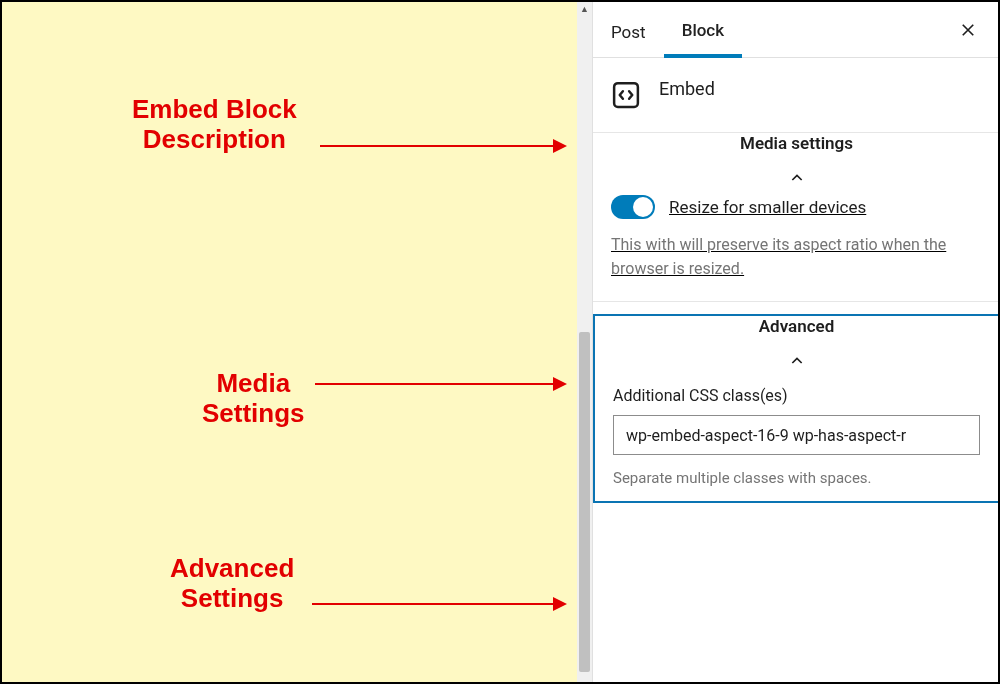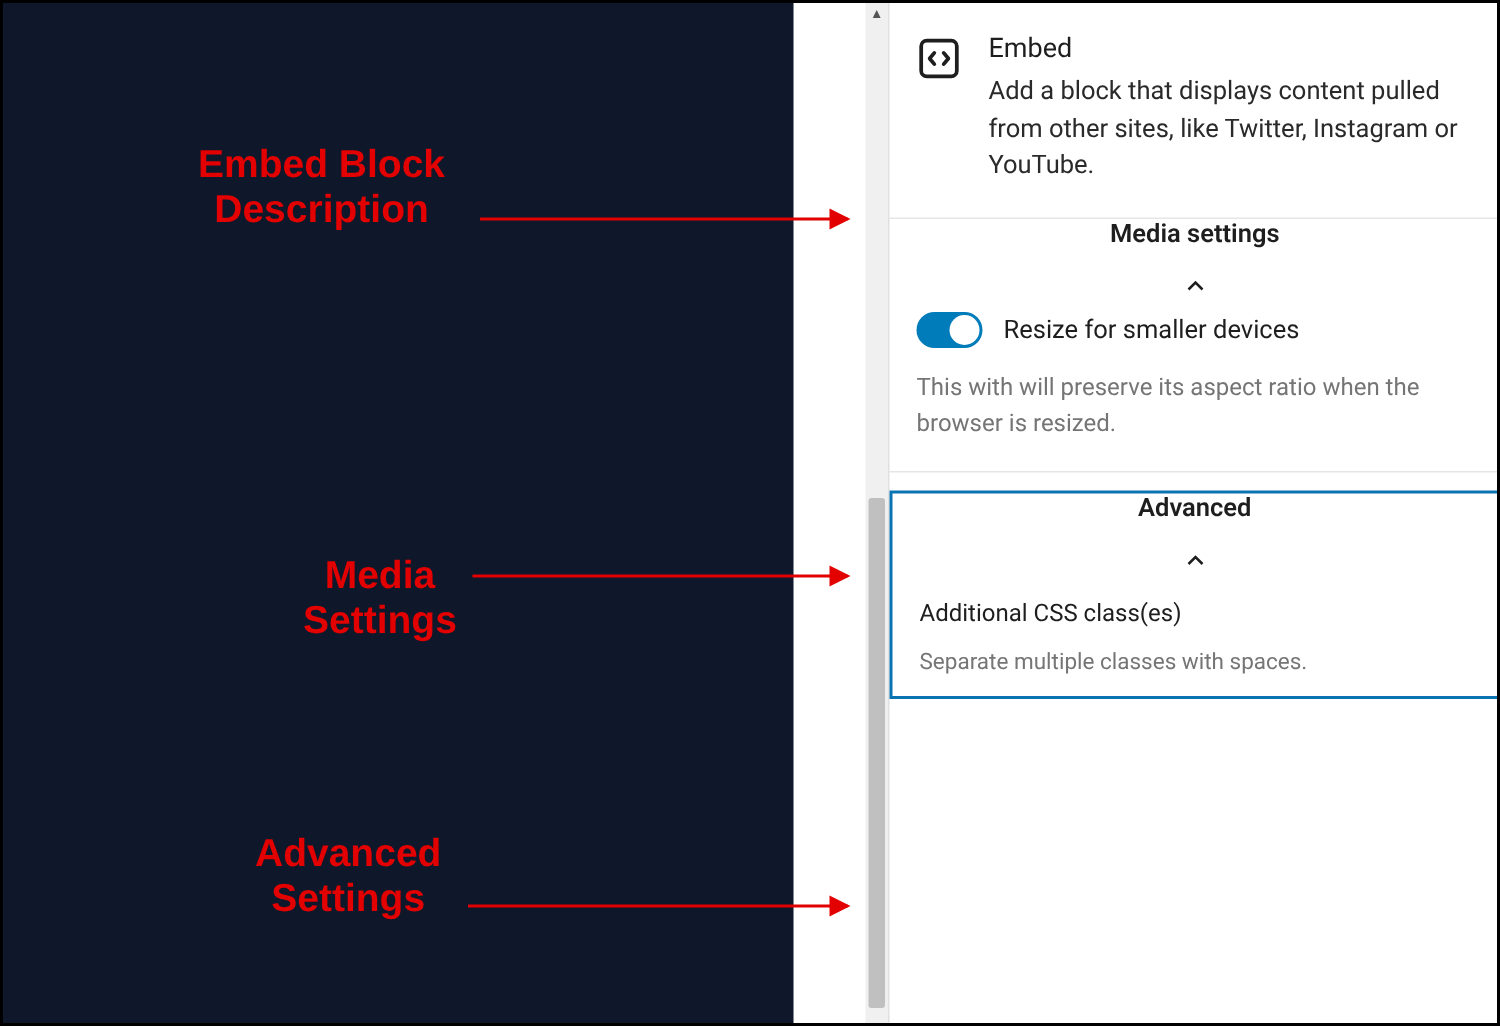--- a/index.html
+++ b/index.html
@@ -7,22 +7,22 @@
       font-family: -apple-system, BlinkMacSystemFont, "Segoe UI", Roboto, sans-serif;
       width: 1000px; height: 684px;
       border: 2px solid #000;
       position: relative;
       background: #fff;
       overflow: hidden;
     }
     .canvas-area {
       position: absolute;
       left: 0; top: 0;
-      width: 527px; height: 680px;
-      background: #0f172a;
+      width: 575px; height: 680px;
+      background: #fef9c3;
     }
     .scrollbar-track {
       position: absolute;
       left: 575px; top: 0;
       width: 15px; height: 680px;
       background: #f0f0f0;
     }
     .scrollbar-arrow-up {
       position: absolute;
       left: 0; top: 0;
@@ -101,21 +101,21 @@
       flex-direction: column;
     }
     .panel-header-title {
       font-size: 17px; font-weight: 600; color: #1e1e1e;
     }
     .chevron {
       width: 22px; height: 22px;
       display: flex; align-items: center; justify-content: center;
     }
     .chevron svg { width: 16px; height: 16px; }
-    .panel-body { padding-bottom: 20px; }
+    .panel-body { padding-bottom: 20px; text-decoration: underline; }
     .toggle-row {
       display: flex; align-items: center; gap: 14px;
       margin: 6px 0 14px 0;
     }
     .toggle {
       width: 44px; height: 24px;
       background: #007cba;
       border-radius: 12px;
       position: relative;
       cursor: pointer;
@@ -199,31 +199,39 @@
   </div>
   <div class="arrow" style="left:310px; top:601px; width:253px;"></div>
 </div>
 
 <div class="scrollbar-track">
   <div class="scrollbar-arrow-up">▲</div>
   <div class="scrollbar-thumb"></div>
 </div>
 
 <div class="sidebar">
+  <div class="tabs-row">
+    <div class="tab">Post</div>
+    <div class="tab active">Block</div>
+    <div class="close-btn">
+      <svg viewBox="0 0 24 24">
+          <path d="M5 5 L19 19 M19 5 L5 19" stroke="#1e1e1e" stroke-width="2.2" fill="none"></path>
+        </svg>
+    </div>
+  </div>
 
   <div class="block-desc">
     <div class="embed-icon-box">
       <svg viewBox="0 0 24 24">
           <rect x="2.5" y="2.5" width="19" height="19" rx="3" ry="3" fill="none" stroke="#1e1e1e" stroke-width="2"></rect>
           <path d="M9.5 9 L7 12 L9.5 15 M14.5 9 L17 12 L14.5 15" fill="none" stroke="#1e1e1e" stroke-width="2" stroke-linecap="round" stroke-linejoin="round"></path>
         </svg>
     </div>
     <div class="block-desc-text">
       <div class="block-title">Embed</div>
-      <div class="block-subtitle">Add a block that displays content pulled from other sites, like Twitter, Instagram or YouTube.</div>
     </div>
   </div>
 
   <div class="panel-section">
     <div class="panel-header">
       <div class="panel-header-title">Media settings</div>
       <div class="chevron">
         <svg viewBox="0 0 24 24">
             <path d="M5 15 L12 8 L19 15" fill="none" stroke="#1e1e1e" stroke-width="2.5"></path>
           </svg>
@@ -243,15 +251,16 @@
   <div class="advanced-panel">
     <div class="panel-header">
       <div class="panel-header-title">Advanced</div>
       <div class="chevron">
         <svg viewBox="0 0 24 24">
             <path d="M5 15 L12 8 L19 15" fill="none" stroke="#1e1e1e" stroke-width="2.5"></path>
           </svg>
       </div>
     </div>
     <div class="field-label">Additional CSS class(es)</div>
+    <input class="text-input" type="text" value="wp-embed-aspect-16-9 wp-has-aspect-r" style="">
     <div class="input-help">Separate multiple classes with spaces.</div>
   </div>
 </div>
 
 </body></html>

